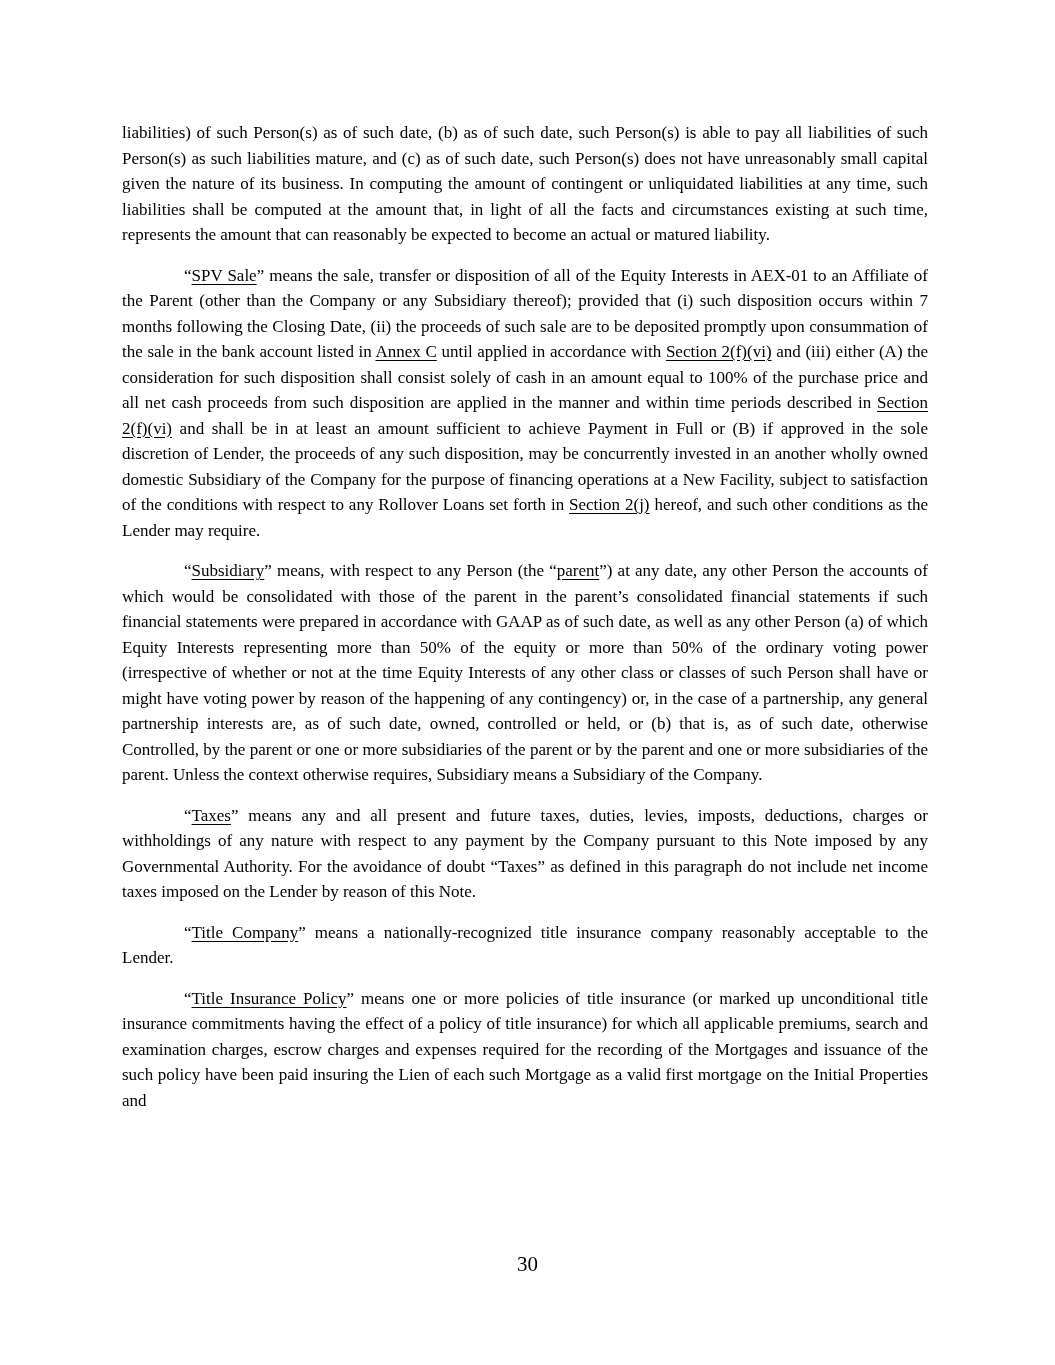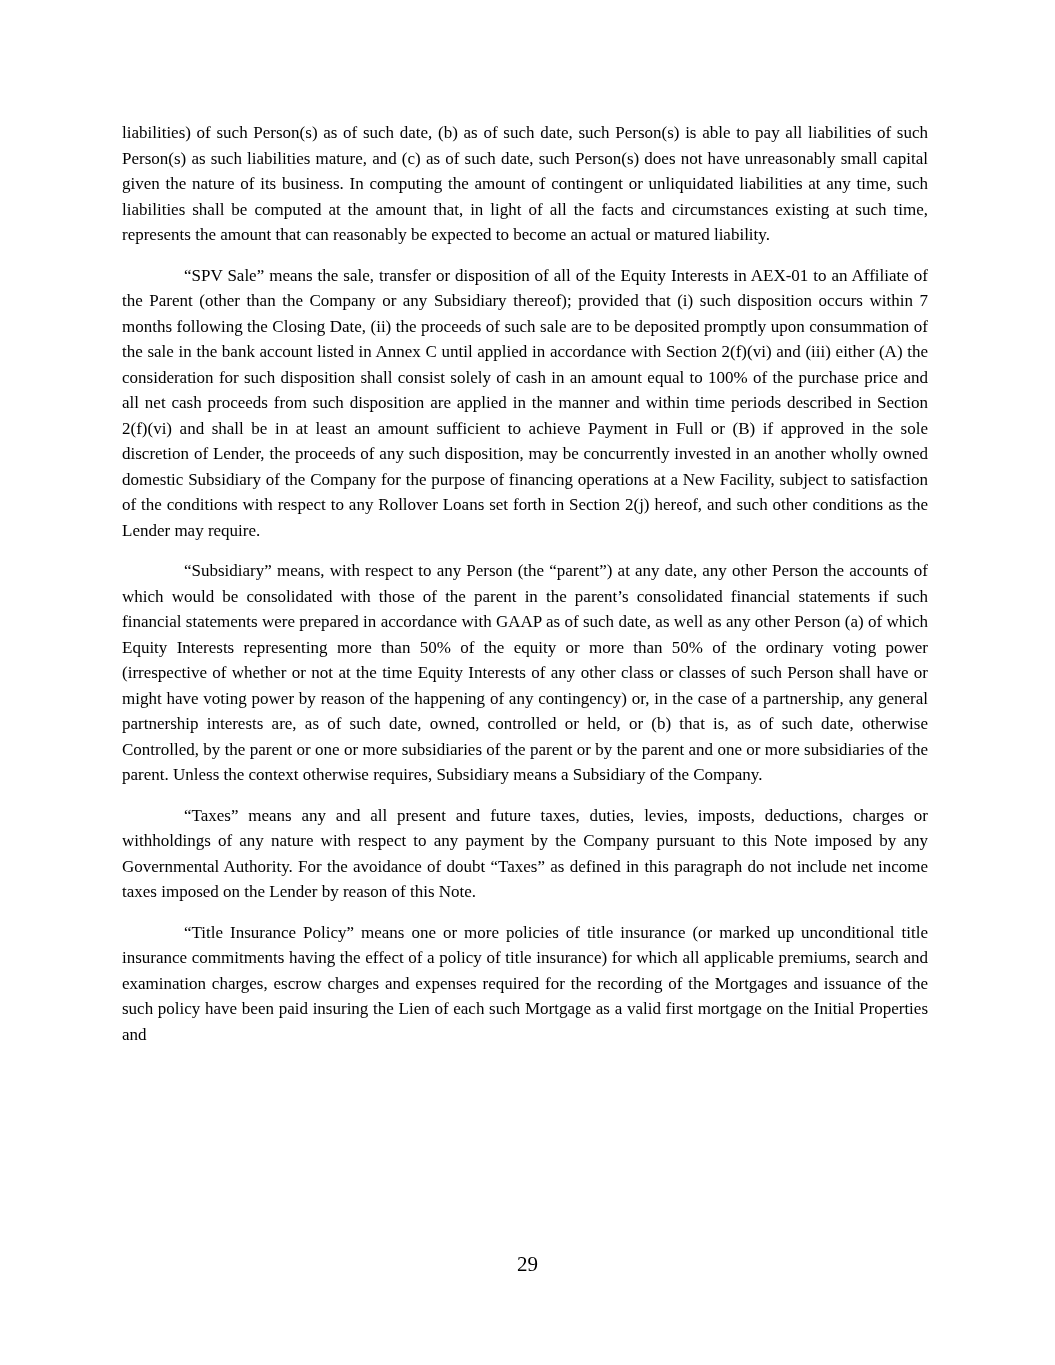--- a/index.html
+++ b/index.html
@@ -24,36 +24,38 @@
     line-height: 25.5px;
     text-align: justify;
   }
   p.para {
     margin: 0 0 15px 0;
   }
   p.para.indent {
     text-indent: 62px;
   }
   .defined-term {
+    text-decoration: underline;
     text-underline-offset: 3px;
   }
   .page-number {
     position: absolute;
     top: 1252px;
     left: 0;
     width: 100%;
     text-align: center;
     font-size: 21px;
     line-height: 25.5px;
   }
 </style>
 </head>
 <body>
 
 <div class="doc-body" id="doc-body">
     <p class="para"><span>liabilities) of such Person(s) as of such date, (b) as of such date, such Person(s) is able to pay all liabilities of such Person(s) as such liabilities mature, and (c) as of such date, such Person(s) does not have unreasonably small capital given the nature of its business.  In computing the amount of contingent or unliquidated liabilities at any time, such liabilities shall be computed at the amount that, in light of all the facts and circumstances existing at such time, represents the amount that can reasonably be expected to become an actual or matured liability.</span></p>
     <p class="para indent"><span>“</span><span class="defined-term">SPV Sale</span><span>” means the sale, transfer or disposition of all of the Equity Interests in AEX-01 to an Affiliate of the Parent (other than the Company or any Subsidiary thereof); provided that (i) such disposition occurs within 7 months following the Closing Date, (ii) the proceeds of such sale are to be deposited promptly upon consummation of the sale in the bank account listed in </span><span class="defined-term">Annex C</span><span> until applied in accordance with </span><span class="defined-term">Section 2(f)(vi)</span><span> and (iii) either (A) the consideration for such disposition shall consist solely of cash in an amount equal to 100% of the purchase price and all net cash proceeds from such disposition are applied in the manner and within time periods described in </span><span class="defined-term">Section 2(f)(vi)</span><span> and shall be in at least an amount sufficient to achieve Payment in Full or (B) if approved in the sole discretion of Lender, the proceeds of any such disposition, may be concurrently invested in an another wholly owned domestic Subsidiary of the Company for the purpose of financing operations at a New Facility, subject to satisfaction of the conditions with respect to any Rollover Loans set forth in </span><span class="defined-term">Section 2(j)</span><span> hereof, and such other conditions as the Lender may require.</span></p>
     <p class="para indent"><span>“</span><span class="defined-term">Subsidiary</span><span>” means, with respect to any Person (the “</span><span class="defined-term">parent</span><span>”) at any date, any other Person the accounts of which would be consolidated with those of the parent in the parent’s consolidated financial statements if such financial statements were prepared in accordance with GAAP as of such date, as well as any other Person (a) of which Equity Interests representing more than 50% of the equity or more than 50% of the ordinary voting power (irrespective of whether or not at the time Equity Interests of any other class or classes of such Person shall have or might have voting power by reason of the happening of any contingency) or, in the case of a partnership, any general partnership interests are, as of such date, owned, controlled or held, or (b) that is, as of such date, otherwise Controlled, by the parent or one or more subsidiaries of the parent or by the parent and one or more subsidiaries of the parent. Unless the context otherwise requires, Subsidiary means a Subsidiary of the Company.</span></p>
     <p class="para indent"><span>“</span><span class="defined-term">Taxes</span><span>” means any and all present and future taxes, duties, levies, imposts, deductions, charges or withholdings of any nature with respect to any payment by the Company pursuant to this Note imposed by any Governmental Authority.  For the avoidance of doubt “Taxes” as defined in this paragraph do not include net income taxes imposed on the Lender by reason of this Note.</span></p>
+    <p class="para indent"><span>“</span><span class="defined-term">Title Company</span><span>” means a nationally-recognized title insurance company reasonably acceptable to the Lender.</span></p>
     <p class="para indent"><span>“</span><span class="defined-term">Title Insurance Policy</span><span>” means one or more policies of title insurance (or marked up unconditional title insurance commitments having the effect of a policy of title insurance) for which all applicable premiums, search and examination charges, escrow charges and expenses required for the recording of the Mortgages and issuance of the such policy have been paid insuring the Lien of each such Mortgage as a valid first mortgage on the Initial Properties and</span></p>
   </div>
 
-<div class="page-number">29</div>
+<div class="page-number">30</div>
 
 </body></html>

